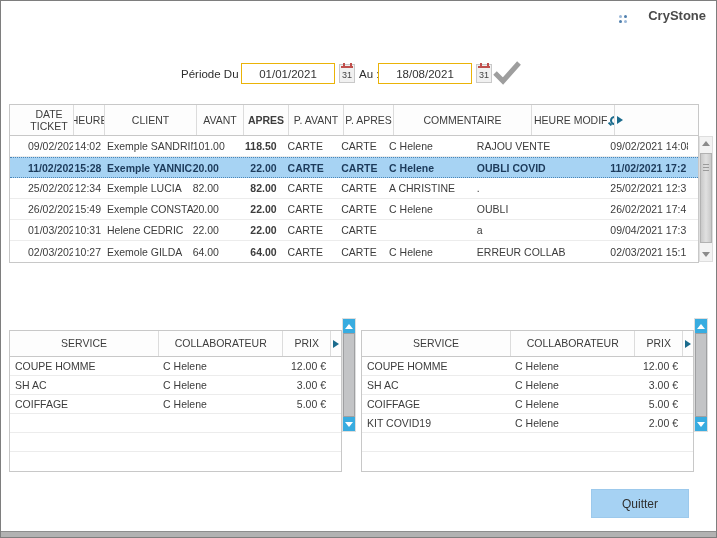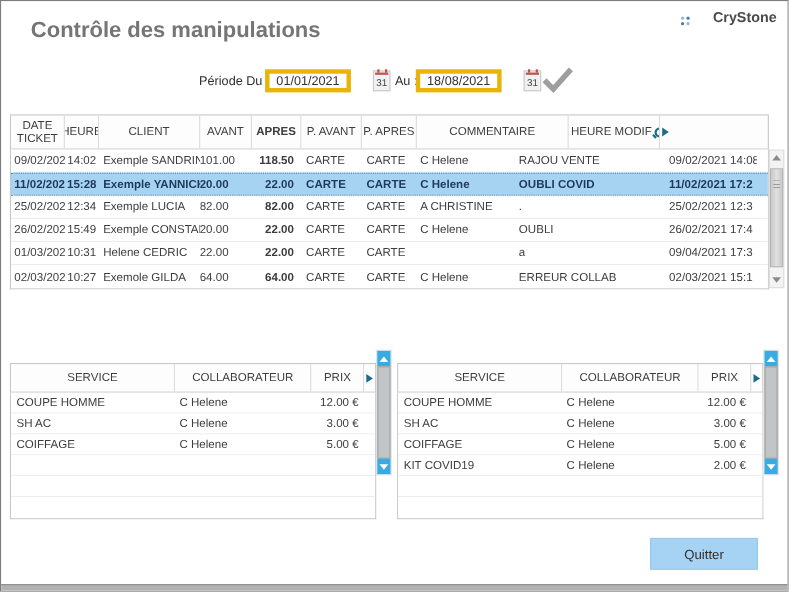--- a/index.html
+++ b/index.html
@@ -13,21 +13,21 @@
            font-size:13px; font-weight:bold; color:#4a4a4a; }
   .brand-dots { width:8px; height:8px; position:relative; }
   .brand-dots i { position:absolute; width:3px; height:3px; border-radius:50%; }
   .brand-dots i:nth-child(1){ left:0; top:0; background:#9ab7d8; }
   .brand-dots i:nth-child(2){ left:5px; top:0; background:#4f7fad; }
   .brand-dots i:nth-child(3){ left:0; top:5px; background:#4f7fad; }
   .brand-dots i:nth-child(4){ left:5px; top:5px; background:#9ab7d8; }
 
   
   .plabel { position:absolute; font-size:11.5px; color:#2e2e2e; }
-  .pinput { position:absolute; width:78px; height:21px; border:4px solid #eab308; background:#fff;
+  .pinput { position:absolute; width:94px; height:21px; border:1px solid #eab308; background:#fff;
             text-align:center; font-size:11.5px; color:#333; font-family:"Liberation Sans",sans-serif; }
   .cal { position:absolute; width:16px; height:19px; background:#f1f1f1; border:1px solid #c9c9c9;
          font-size:9px; color:#444; text-align:center; line-height:20px; cursor:pointer; }
   .cal::before { content:""; position:absolute; left:1px; right:1px; top:1px; height:2px; background:#c0504d; }
   .cal::after  { content:""; position:absolute; left:3px; top:-2px; width:2px; height:3px; background:#c0504d;
                  box-shadow:7px 0 0 #c0504d; }
   .checkbtn { position:absolute; left:490px; top:58px; width:32px; height:30px; background:none; border:none; cursor:pointer; }
 
   
   .grid { position:absolute; background:#fff; }
@@ -37,21 +37,21 @@
         overflow:hidden; white-space:nowrap; }
   .gh:last-child { border-right:none; }
   .gbody { border-left:1px solid #c8c8c8; border-right:1px solid #c8c8c8; border-bottom:1px solid #c8c8c8; }
   .grow { display:flex; align-items:center; font-size:10.5px; color:#3c3c3c; border-bottom:1px solid #ececec; background:#fff; }
   .grow:last-child { border-bottom:none; }
   .gc { overflow:hidden; white-space:nowrap; }
 
   
   .m-head { height:32px; }
   .m-row  { height:21px; }
-  .c-date{width:49px; padding-left:3px;} .c-heure{width:31px; text-align:center;}
+  .c-date{width:49px; padding-left:3px;margin-left:15px;} .c-heure{width:31px; text-align:center;}
   .c-client{width:92px; padding-left:4px;} .c-avant{width:47px; text-align:left; padding-right:6px;}
   .c-apres{width:45px; text-align:right; padding-right:6px;font-weight:bold;} .c-pavant{width:55px; padding-left:5px;}
   .c-papres{width:50px; padding-left:5px;} .c-collab{width:90px; padding-left:4px;}
   .c-comment{width:138px; padding-left:4px;} .c-hmodif{width:83px; padding-left:3px;}
   .c-icon{width:10px; padding:0;}
   .gh.c-date,.gh.c-heure,.gh.c-client,.gh.c-avant,.gh.c-apres,.gh.c-pavant,.gh.c-papres,.gh.c-collab,.gh.c-comment
     { padding:0; justify-content:center; white-space:normal; }
   .gh.c-hmodif { padding:0 2px; gap:2px; }
   .m-row.sel { background:#a7d3f3; font-weight:bold; color:#1c3a5a;
                border-top:1px dotted #4a86b8; border-bottom:1px dotted #4a86b8; }
@@ -87,21 +87,20 @@
   .quit { position:absolute; left:590px; top:488px; width:98px; height:29px; background:#a6d2f3;
           border:1px solid #9cc9ec; font-size:12px; color:#2f2f2f; cursor:pointer;
           font-family:"Liberation Sans",sans-serif; }
   .bottomstrip { position:absolute; left:0; right:0; bottom:0; height:6px; background:#b2b2b2; border-top:1px solid #8d8d8d; }
 </style>
 </head>
 <body>
 
 <div id="win">
 
-  <div class="title">Contrôle des manipulations</div>
 
   <div class="brand">
     <span class="brand-dots">
         <i></i>
         <i></i>
         <i></i>
         <i></i>
       </span>
     <span>CryStone</span>
   </div>

